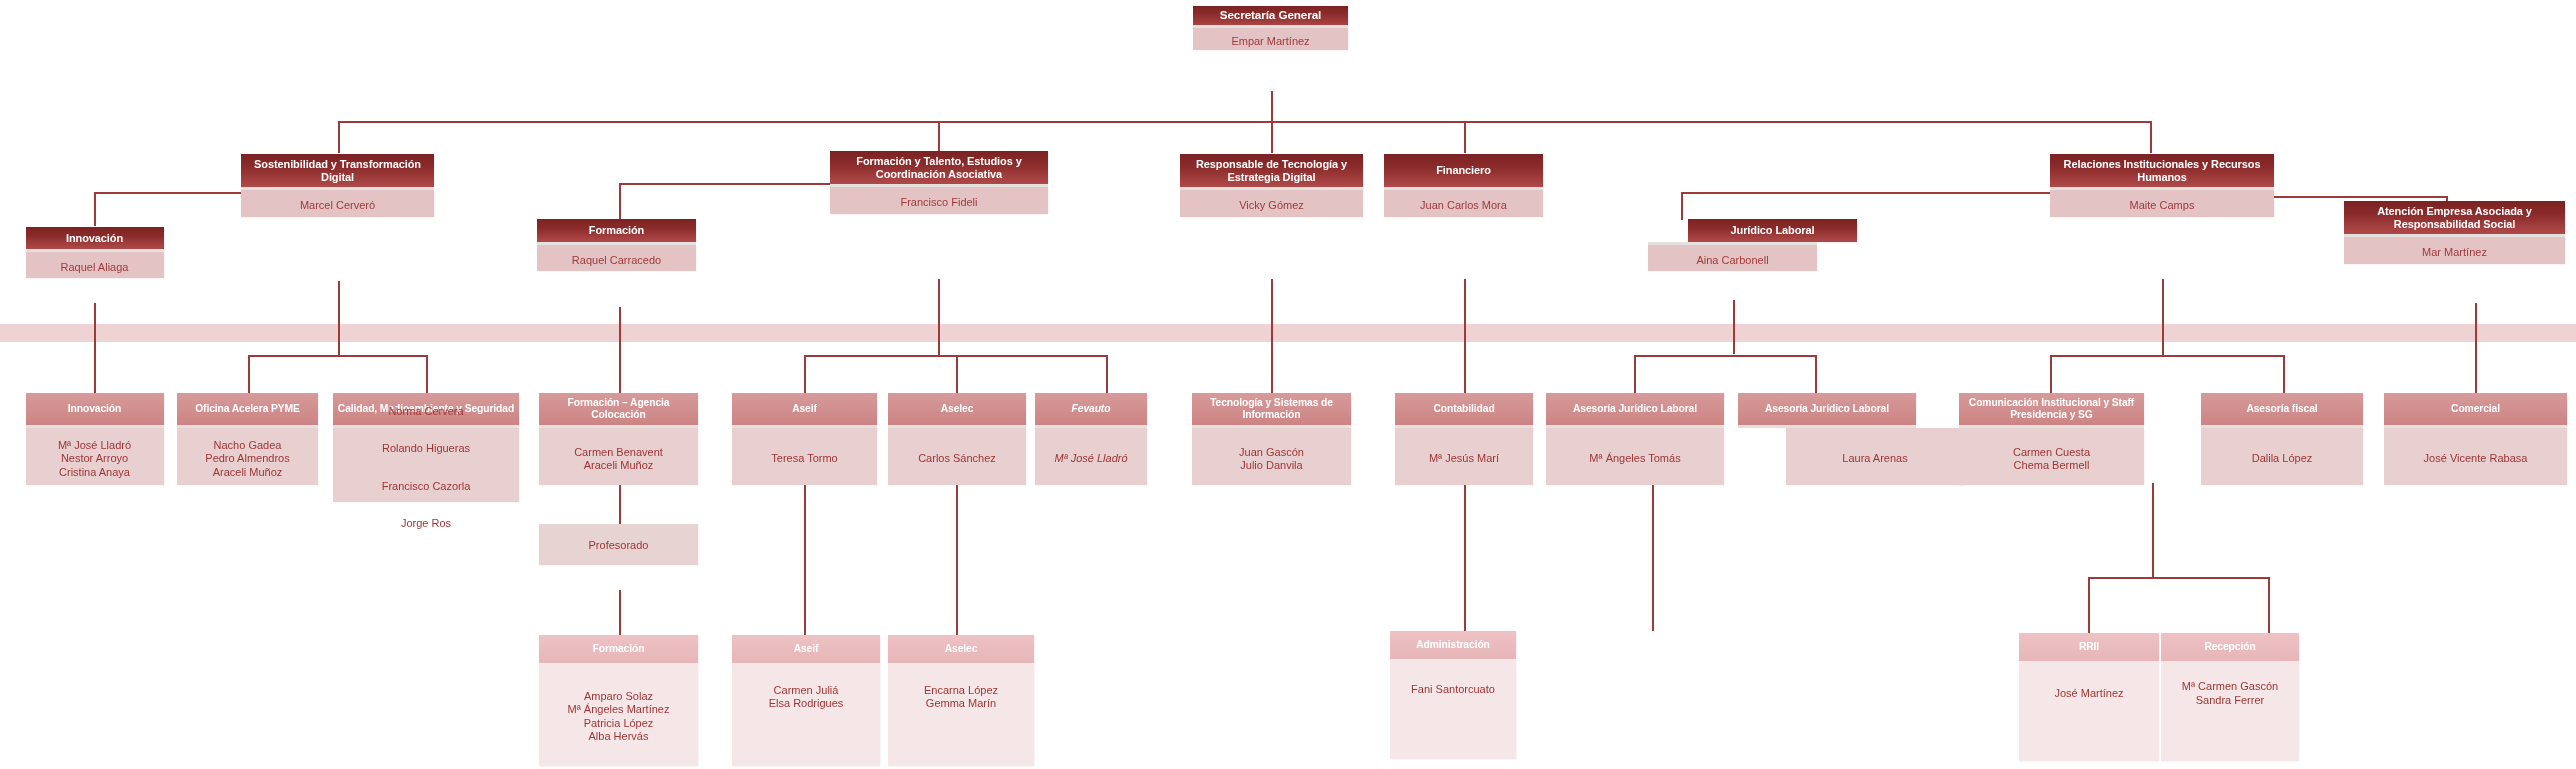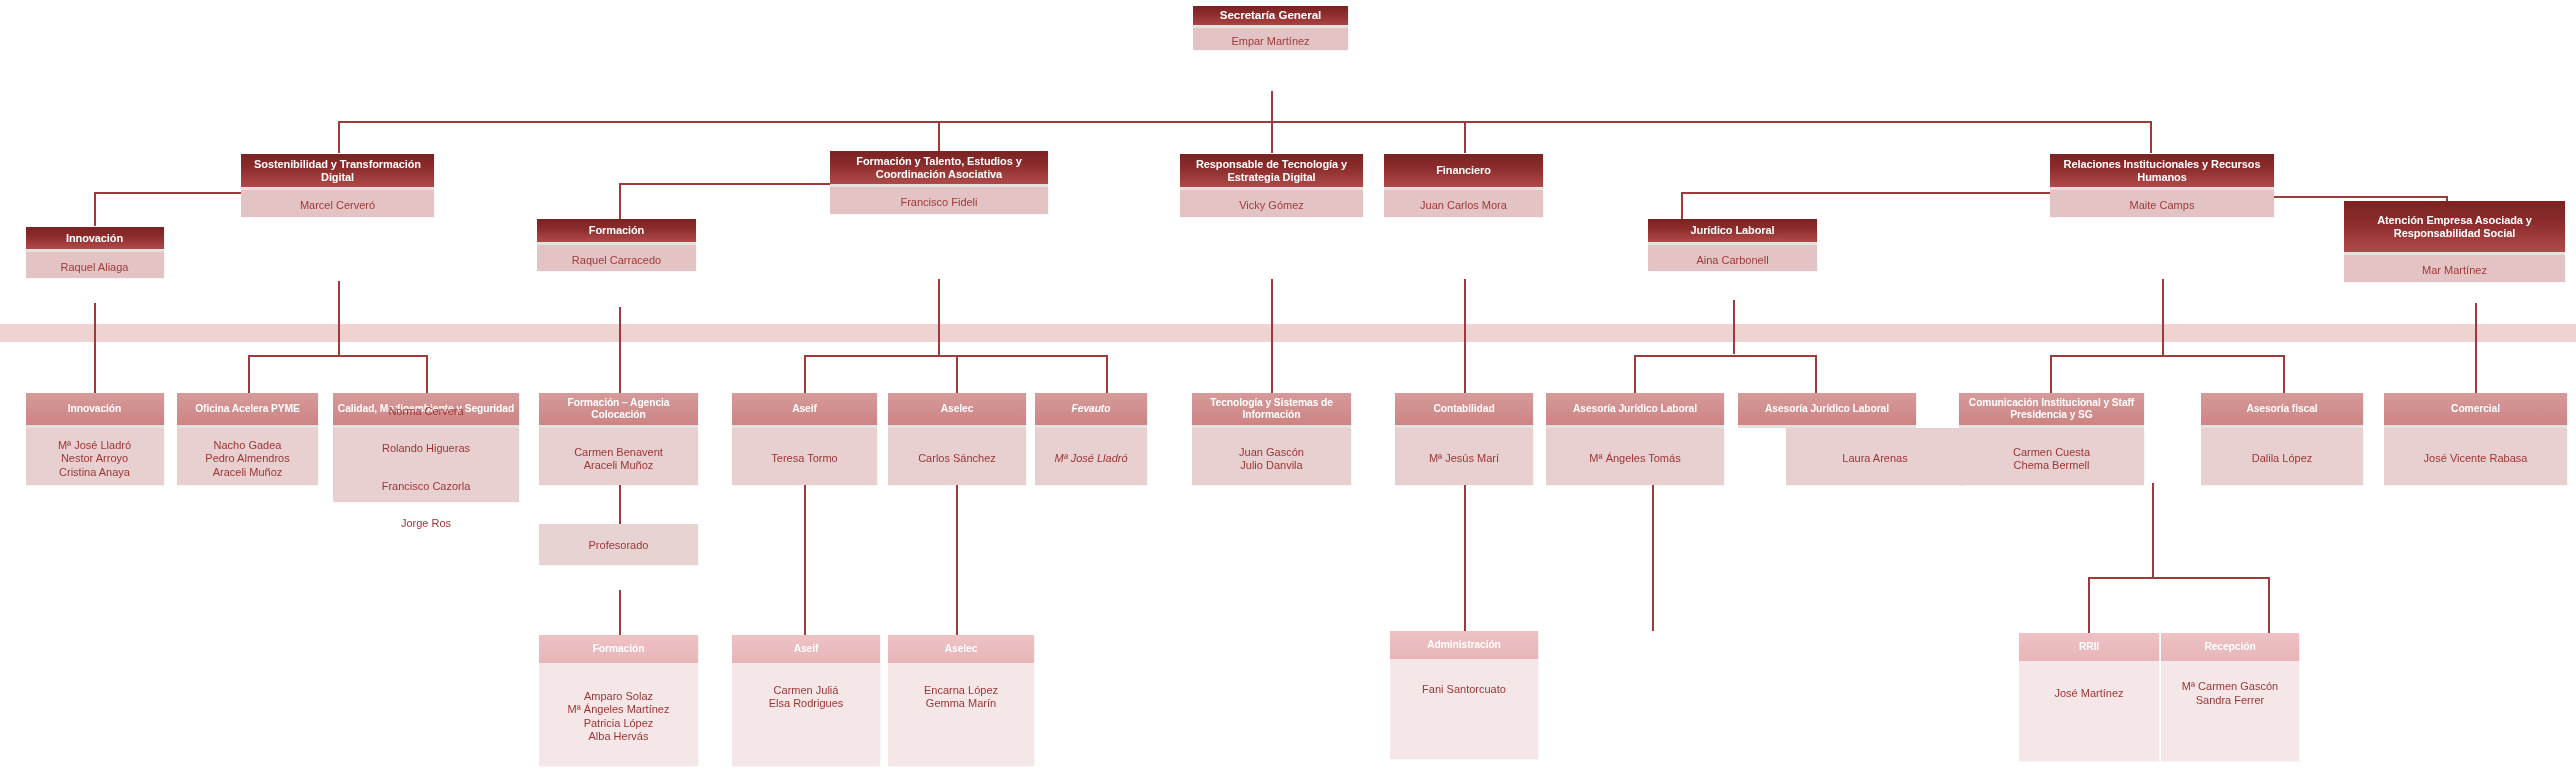--- a/index.html
+++ b/index.html
@@ -262,37 +262,37 @@
 
   <div class="node lv2" style="left:1384px; top:154px; width:159px;">
     <div class="head" style="height:33px;">Financiero</div>
     <div class="gap"></div>
     <div class="body" style="height:27px; justify-content:center;">
       <div class="line">Juan Carlos Mora</div>
     </div>
   </div>
 
   <div class="node lv2" style="left:1648px; top:219px; width:169px;">
-    <div class="head" style="height:23px;">Jurídico Laboral</div>
+    <div class="head" style="height:23px;margin-left:40px;">Jurídico Laboral</div>
     <div class="gap"></div>
     <div class="body" style="height:26px; justify-content:center;">
       <div class="line">Aina Carbonell</div>
     </div>
   </div>
 
   <div class="node lv2" style="left:2050px; top:154px; width:224px;">
     <div class="head" style="height:33px;">Relaciones Institucionales y Recursos Humanos</div>
     <div class="gap"></div>
     <div class="body" style="height:27px; justify-content:center;">
       <div class="line">Maite Camps</div>
     </div>
   </div>
 
   <div class="node lv2" style="left:2344px; top:201px; width:221px;">
-    <div class="head" style="height:51px;">Atención Empresa Asociada y Responsabilidad Social</div>
+    <div class="head" style="height:33px;">Atención Empresa Asociada y Responsabilidad Social</div>
     <div class="gap"></div>
     <div class="body" style="height:27px; justify-content:center;">
       <div class="line">Mar Martínez</div>
     </div>
   </div>
 
   <div class="node lv3" style="left:25.5px; top:393px; width:138px;">
     <div class="head" style="height:32px;">Innovación</div>
     <div class="gap"></div>
     <div class="body" style="height:57px;">
@@ -437,21 +437,21 @@
   </div>
 
   <div class="node lv4" style="left:888px; top:635px; width:146px;">
     <div class="head" style="height:28px;">Aselec</div>
     <div class="body" style="height:103px; justify-content:flex-start; padding-top:21px;">
       <div class="line">Encarna López</div>
       <div class="line">Gemma Marín</div>
     </div>
   </div>
 
-  <div class="node lv4" style="left:1390px; top:631px; width:148px;">
+  <div class="node lv4" style="left:1390px; top:631px; width:126px;">
     <div class="head" style="height:28px;">Administración</div>
     <div class="body" style="height:100px; justify-content:flex-start; padding-top:24px;">
       <div class="line">Fani Santorcuato</div>
     </div>
   </div>
 
 
   <div class="node lv4" style="left:2019px; top:633px; width:140px;">
     <div class="head" style="height:28px;">RRII</div>
     <div class="body" style="height:100px; justify-content:flex-start; padding-top:26px;">

